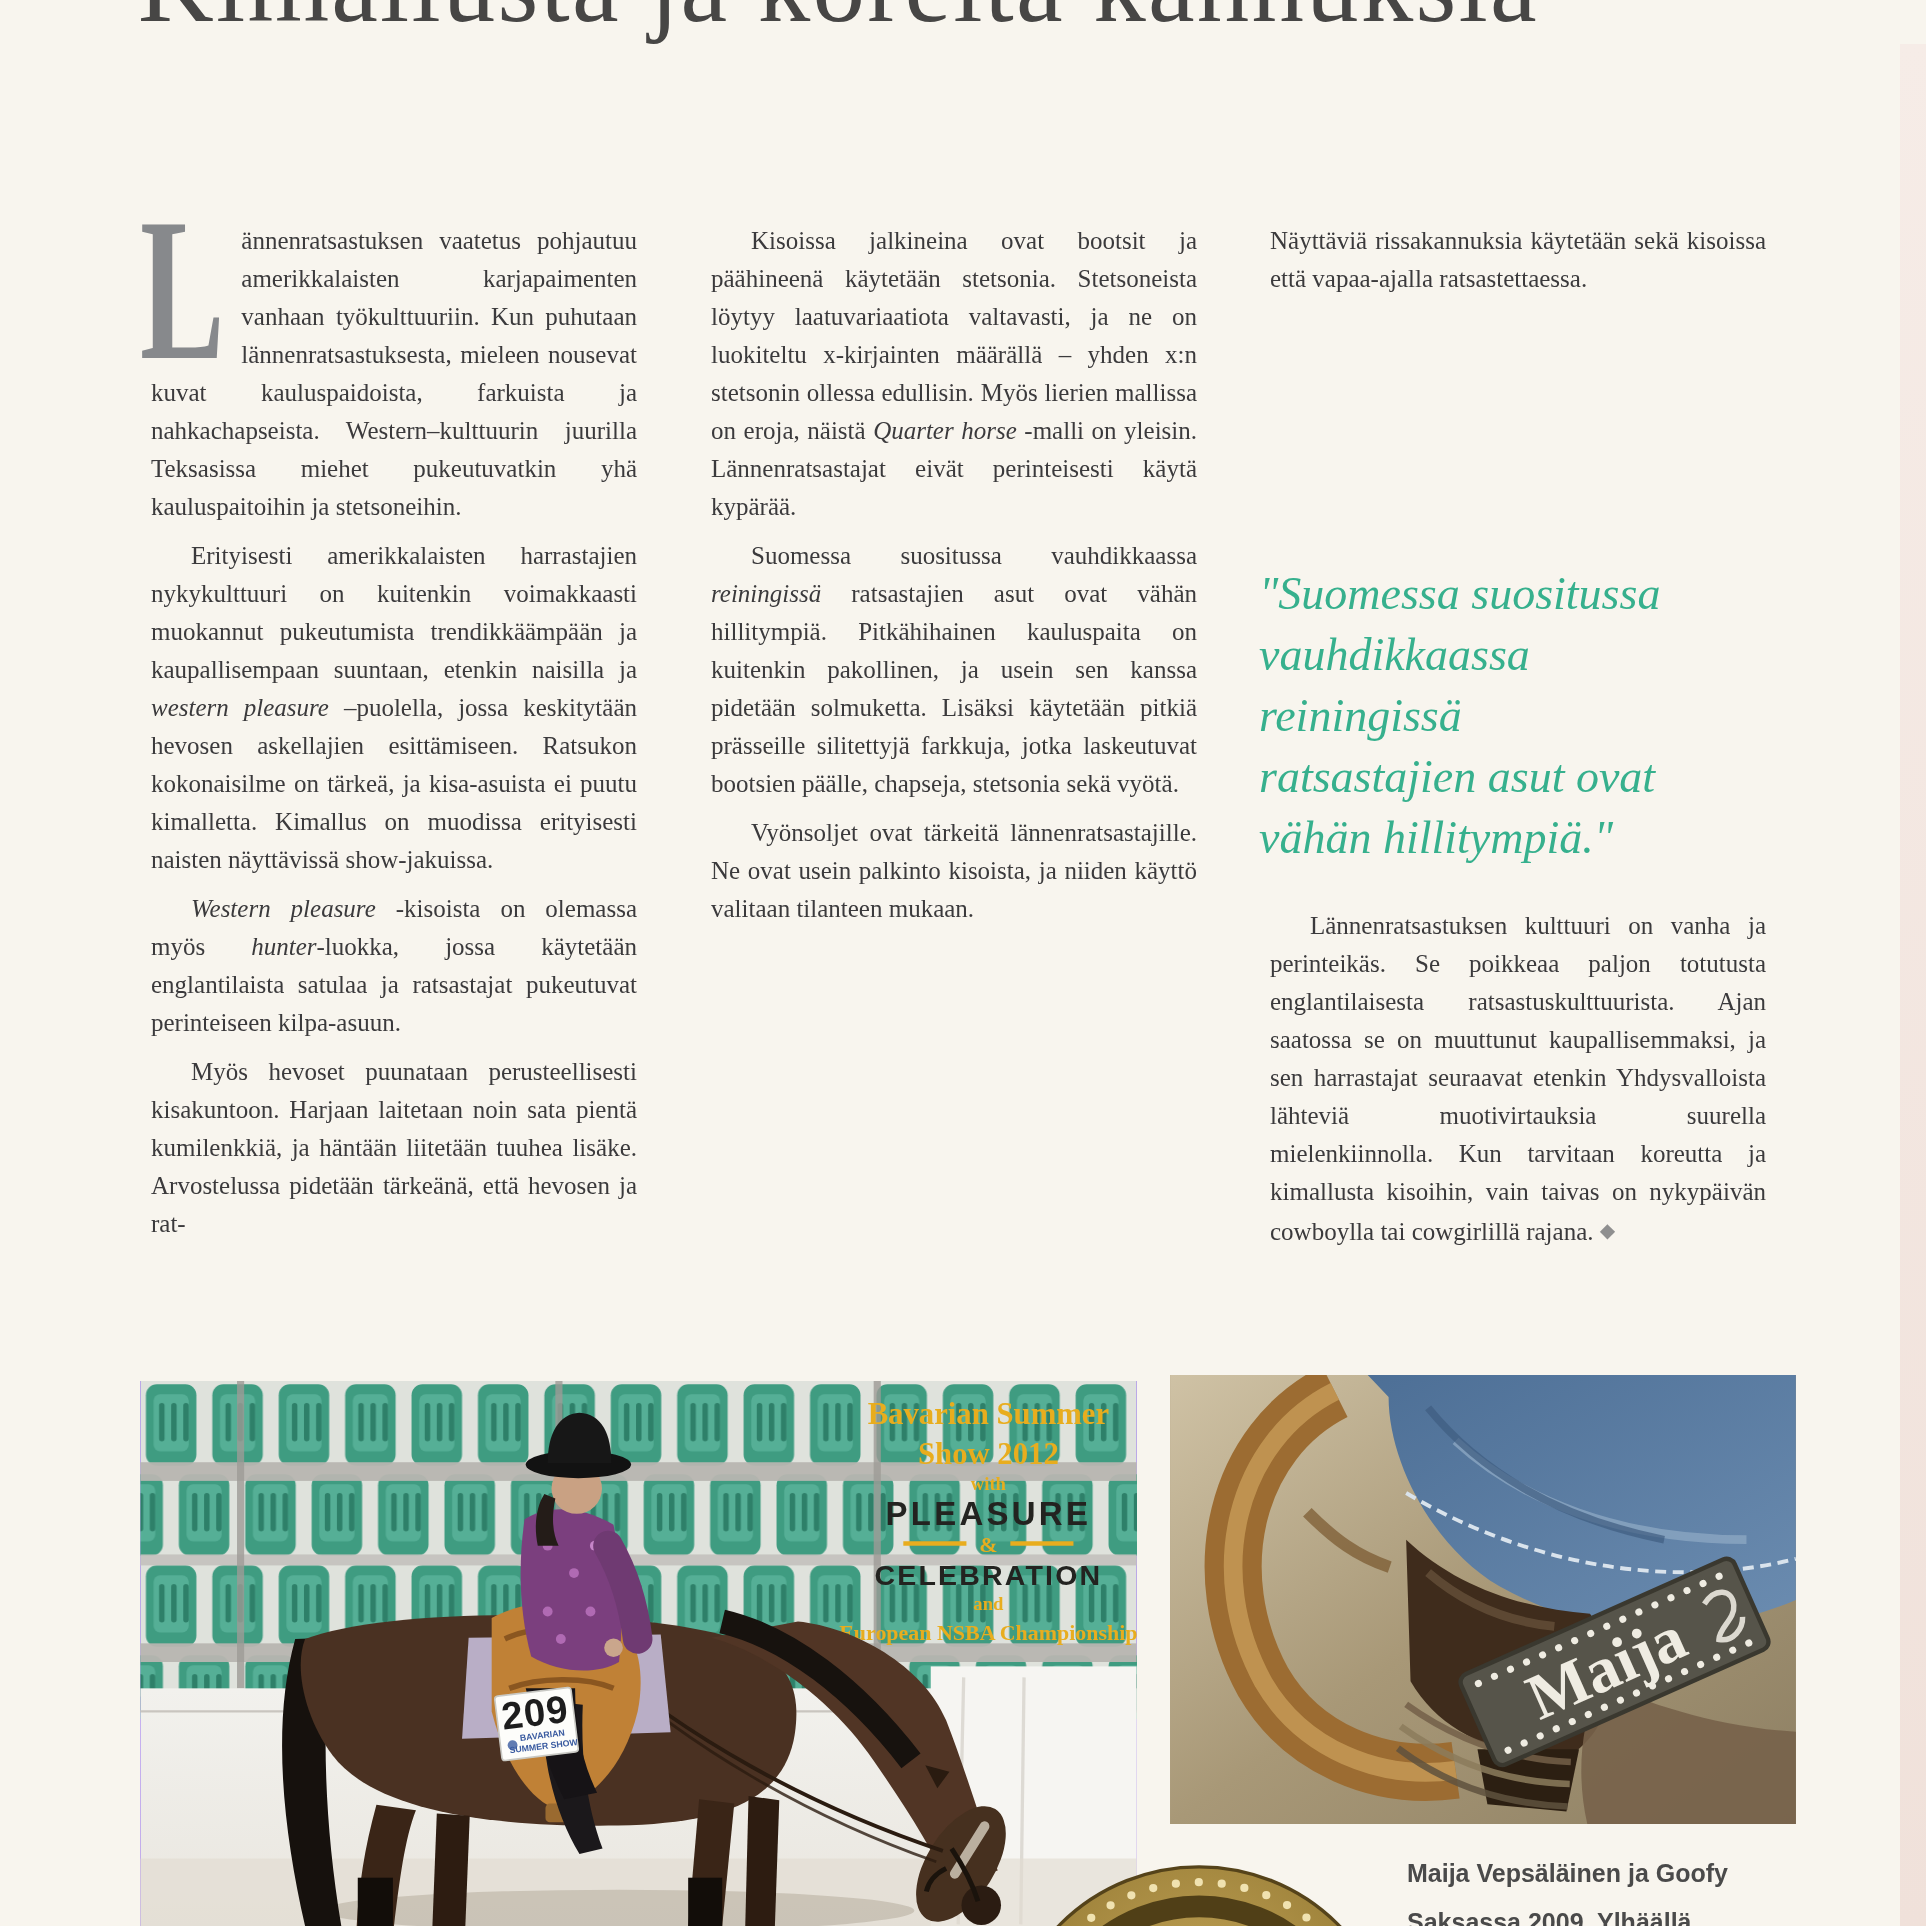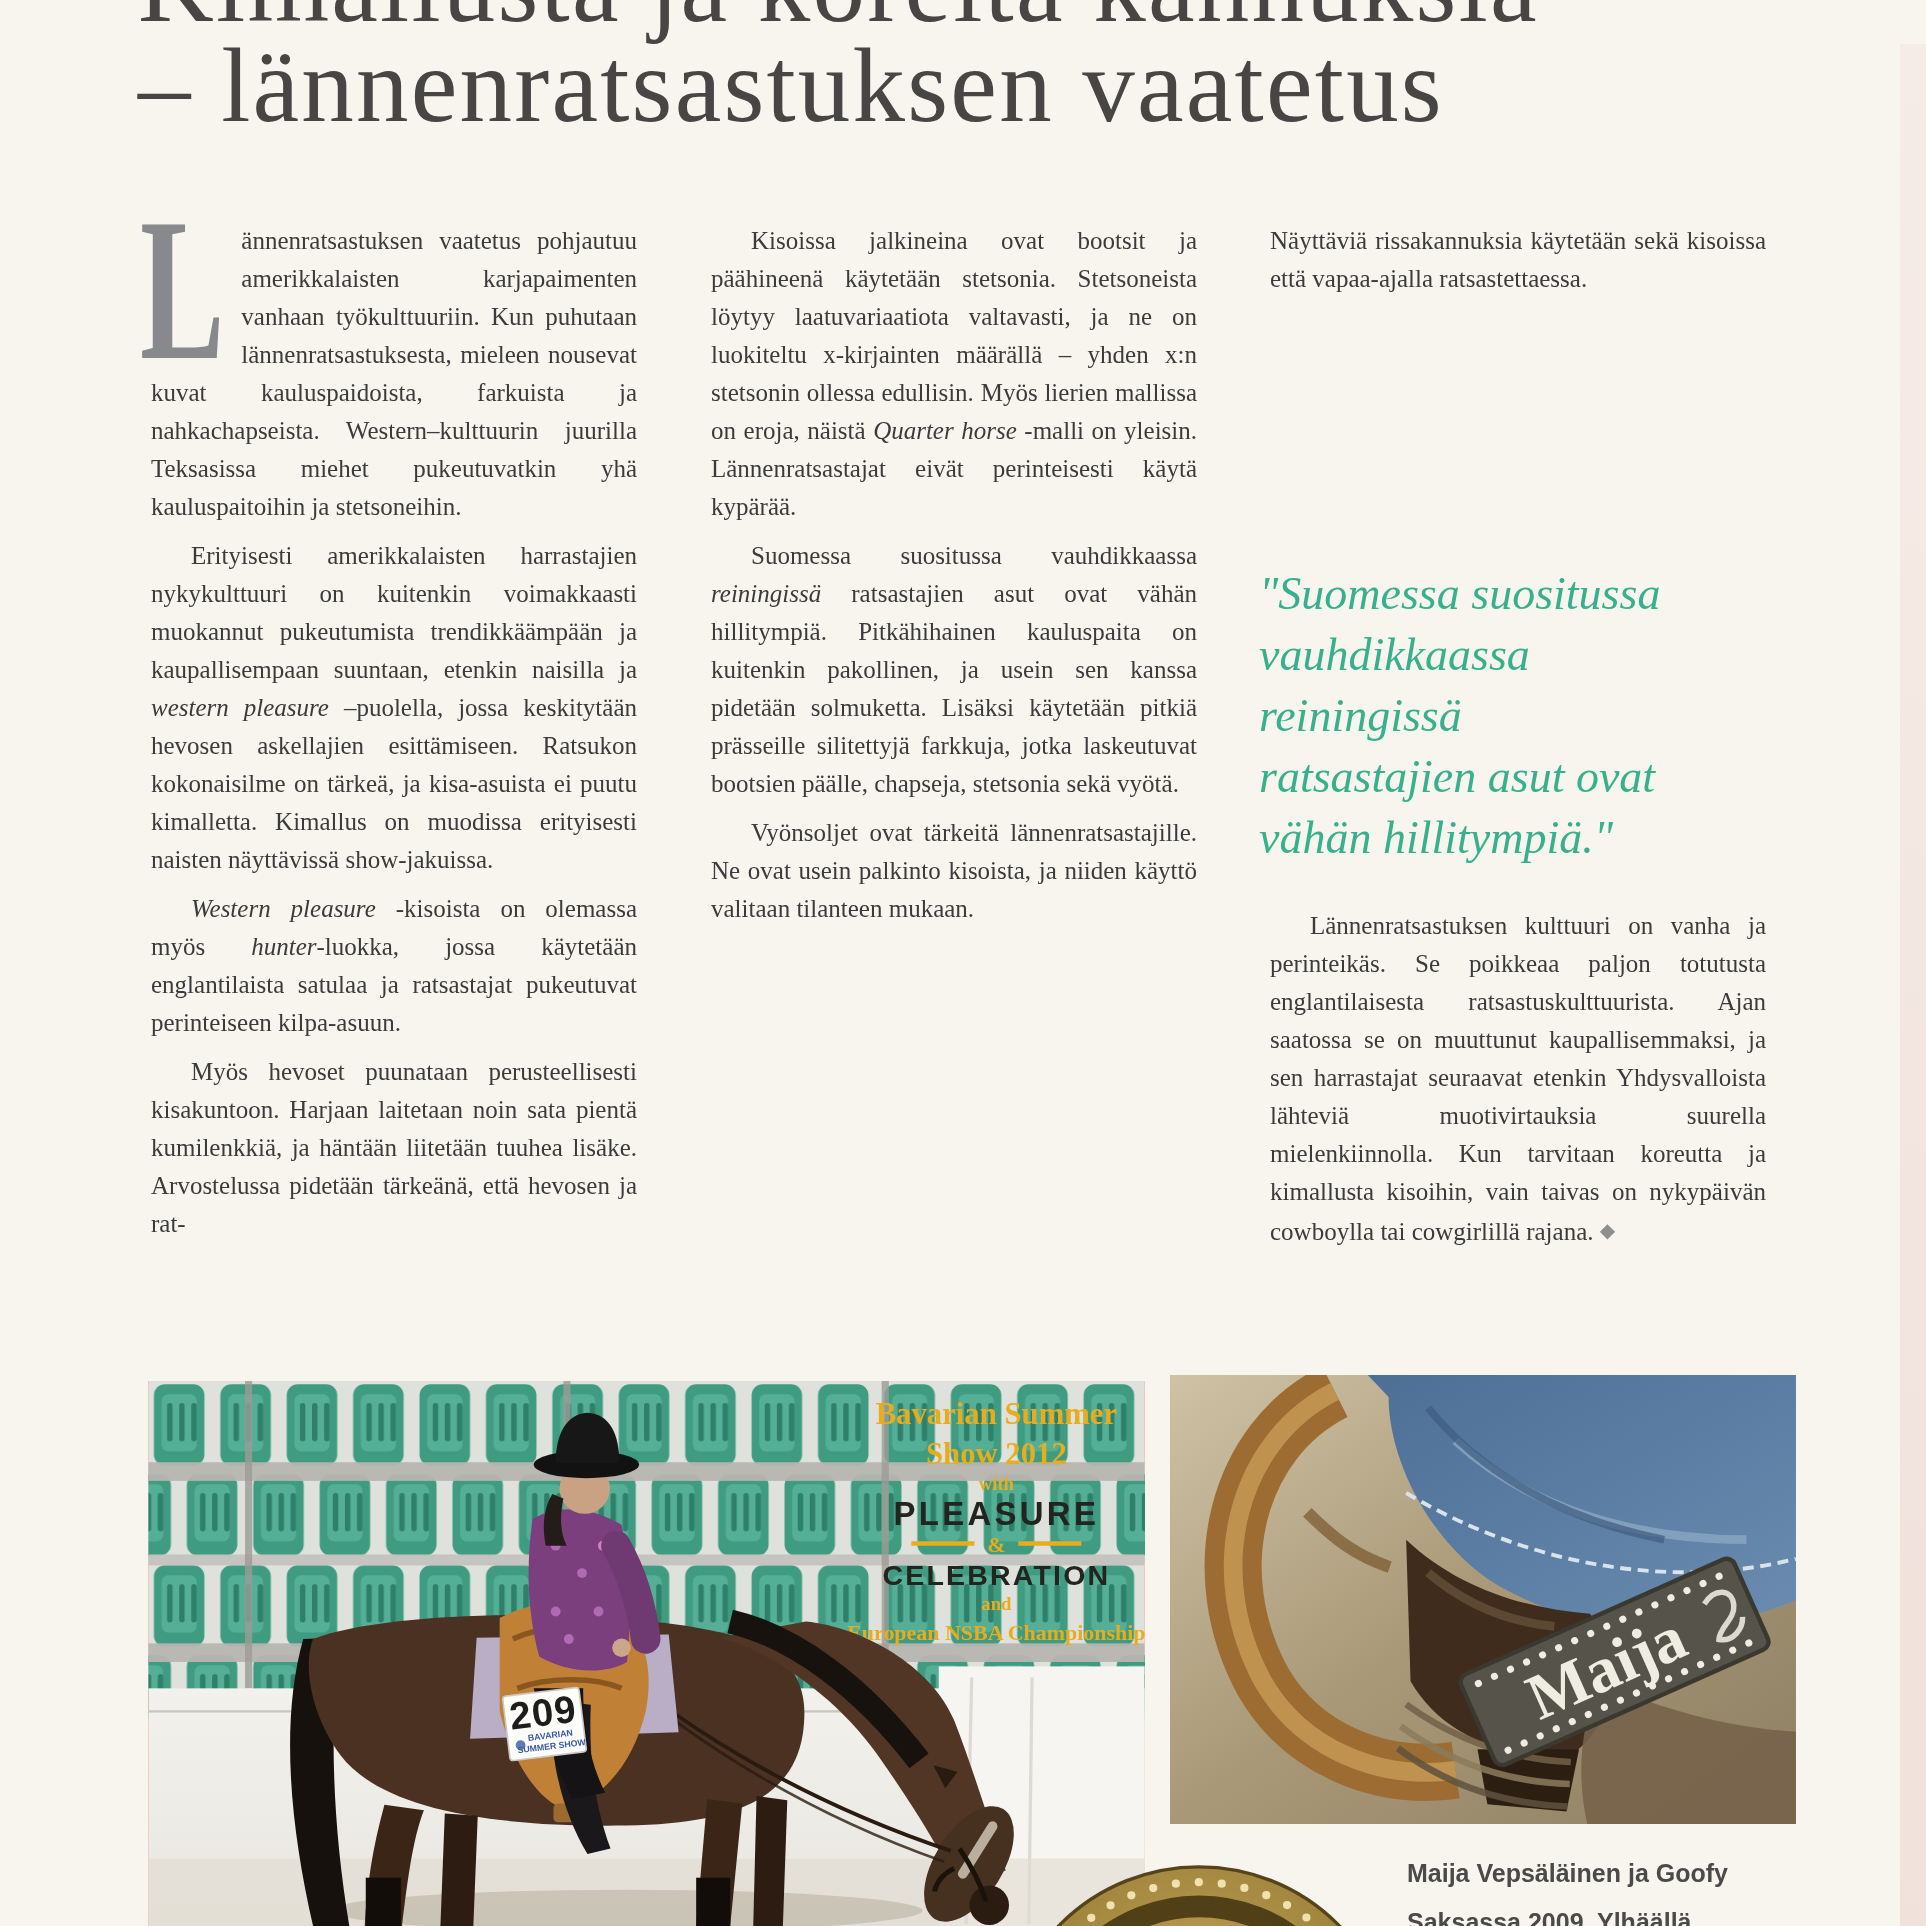--- a/index.html
+++ b/index.html
@@ -21,21 +21,21 @@
   .p-flush{text-indent:0;}
   .dropcap{float:left;width:87px;height:152px;margin:4.4px 14.3px 0 0;}
   .dropcap span{display:block;font:700 204px/149px "Liberation Serif",serif;color:#87898c;
                 transform:scaleX(.62);transform-origin:0 100%;}
   .end-mark{color:#8f8f8f;font-size:20px;vertical-align:3.3px;}
   
   #quote{position:absolute;left:1259px;top:563px;width:527px;}
   .quote-line{margin:0;font:italic 46px/61px "Liberation Serif",serif;color:#36b08d;}
   
   .photo{position:absolute;overflow:hidden;}
-  #photoArena{left:148px;top:1381px;width:997px;height:545px;background:#fca5a5;}
+  #photoArena{left:140px;top:1381px;width:997px;height:545px;background:#8b5cf6;}
   #photoBoot{left:1170px;top:1375px;width:626px;height:449px;background:#b2a386;}
   #medal{position:absolute;left:1029px;top:1863px;width:373px;height:384px;}
   
   #caption{position:absolute;left:1395px;top:1843px;width:428px;}
   .caption-line{margin:12px;font:700 25px/37px "Liberation Sans",sans-serif;color:#4a4a4a;}
   
   #scanEdge{position:absolute;left:1900px;top:44px;width:26px;height:1882px;
             background:linear-gradient(180deg,#f6ece7,#f0e1da);}
   
   .bnY{fill:#e8ad1e;font:700 56px "Liberation Serif",serif;}
@@ -47,21 +47,20 @@
   .cardOrg{font:700 16px "Liberation Sans",sans-serif;fill:#3a5ba0;}
   .maija{font:700 118px "Liberation Serif",serif;fill:#efece2;}
   .engrave{font:italic 700 110px "Liberation Serif",serif;fill:#4a3a12;opacity:.85;}
 </style>
 </head>
 <body>
 
 <div id="page">
 
   <div id="title1" class="title">Kimallusta ja koreita kannuksia</div>
-  <div id="title2" class="title">– lännenratsastuksen vaatetus</div>
 
   <div id="col1" class="col">
     <div class="dropcap">
         <span>L</span>
       </div>
     <div>
         <p class="body-p p-flush">ännenratsastuksen vaatetus pohjautuu amerikkalaisten karjapaimenten vanhaan työkulttuuriin. Kun puhutaan lännenratsastuksesta, mieleen nousevat kuvat kauluspaidoista, farkuista ja nahkachapseista. Western–kulttuurin juurilla Teksasissa miehet pukeutuvatkin yhä kauluspaitoihin ja stetsoneihin.</p>
         <p class="body-p p-ind">Erityisesti amerikkalaisten harrastajien nykykulttuuri on kuitenkin voimakkaasti muokannut pukeutumista trendikkäämpään ja kaupallisempaan suuntaan, etenkin naisilla ja <i>western pleasure</i> –puolella, jossa keskitytään hevosen askellajien esittämiseen. Ratsukon kokonaisilme on tärkeä, ja kisa-asuista ei puutu kimalletta. Kimallus on muodissa erityisesti naisten näyttävissä show-jakuissa.</p>
         <p class="body-p p-ind"><i>Western pleasure</i> -kisoista on olemassa myös <i>hunter</i>-luokka, jossa käytetään englantilaista satulaa ja ratsastajat pukeutuvat perinteiseen kilpa-asuun.</p>
         <p class="body-p p-ind">Myös hevoset puunataan perusteellisesti kisakuntoon. Harjaan laitetaan noin sata pientä kumilenkkiä, ja häntään liitetään tuuhea lisäke. Arvostelussa pidetään tärkeänä, että hevosen ja rat-</p>

